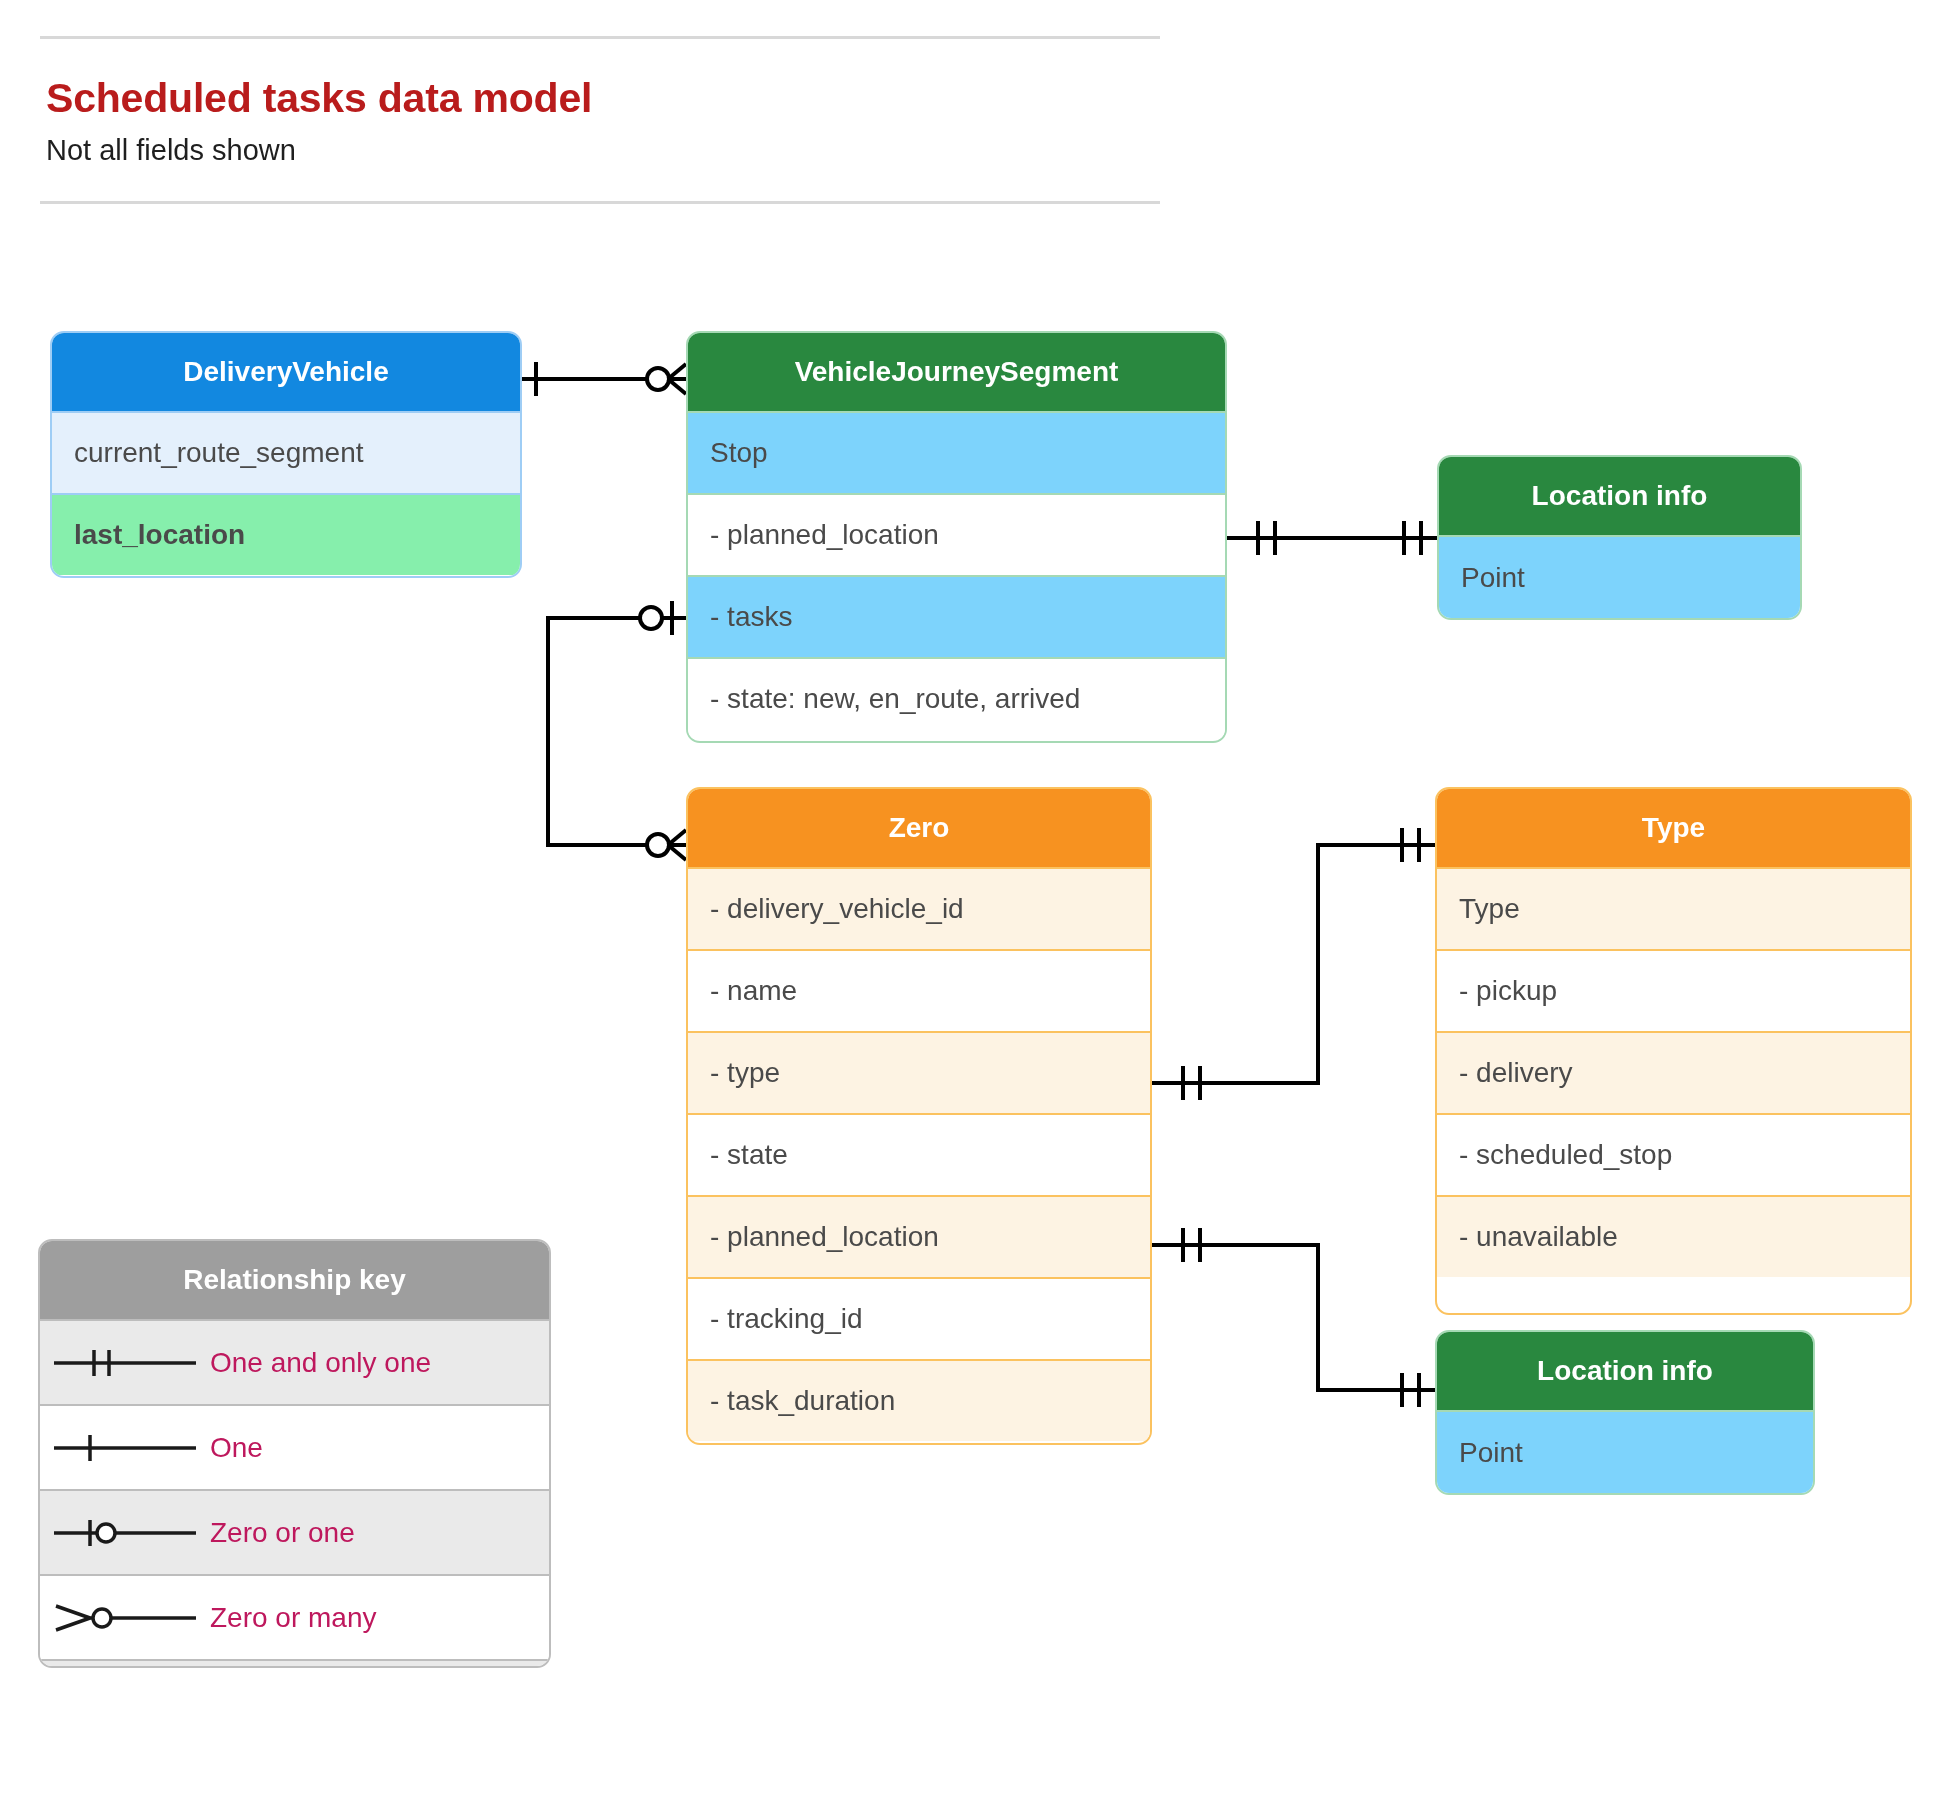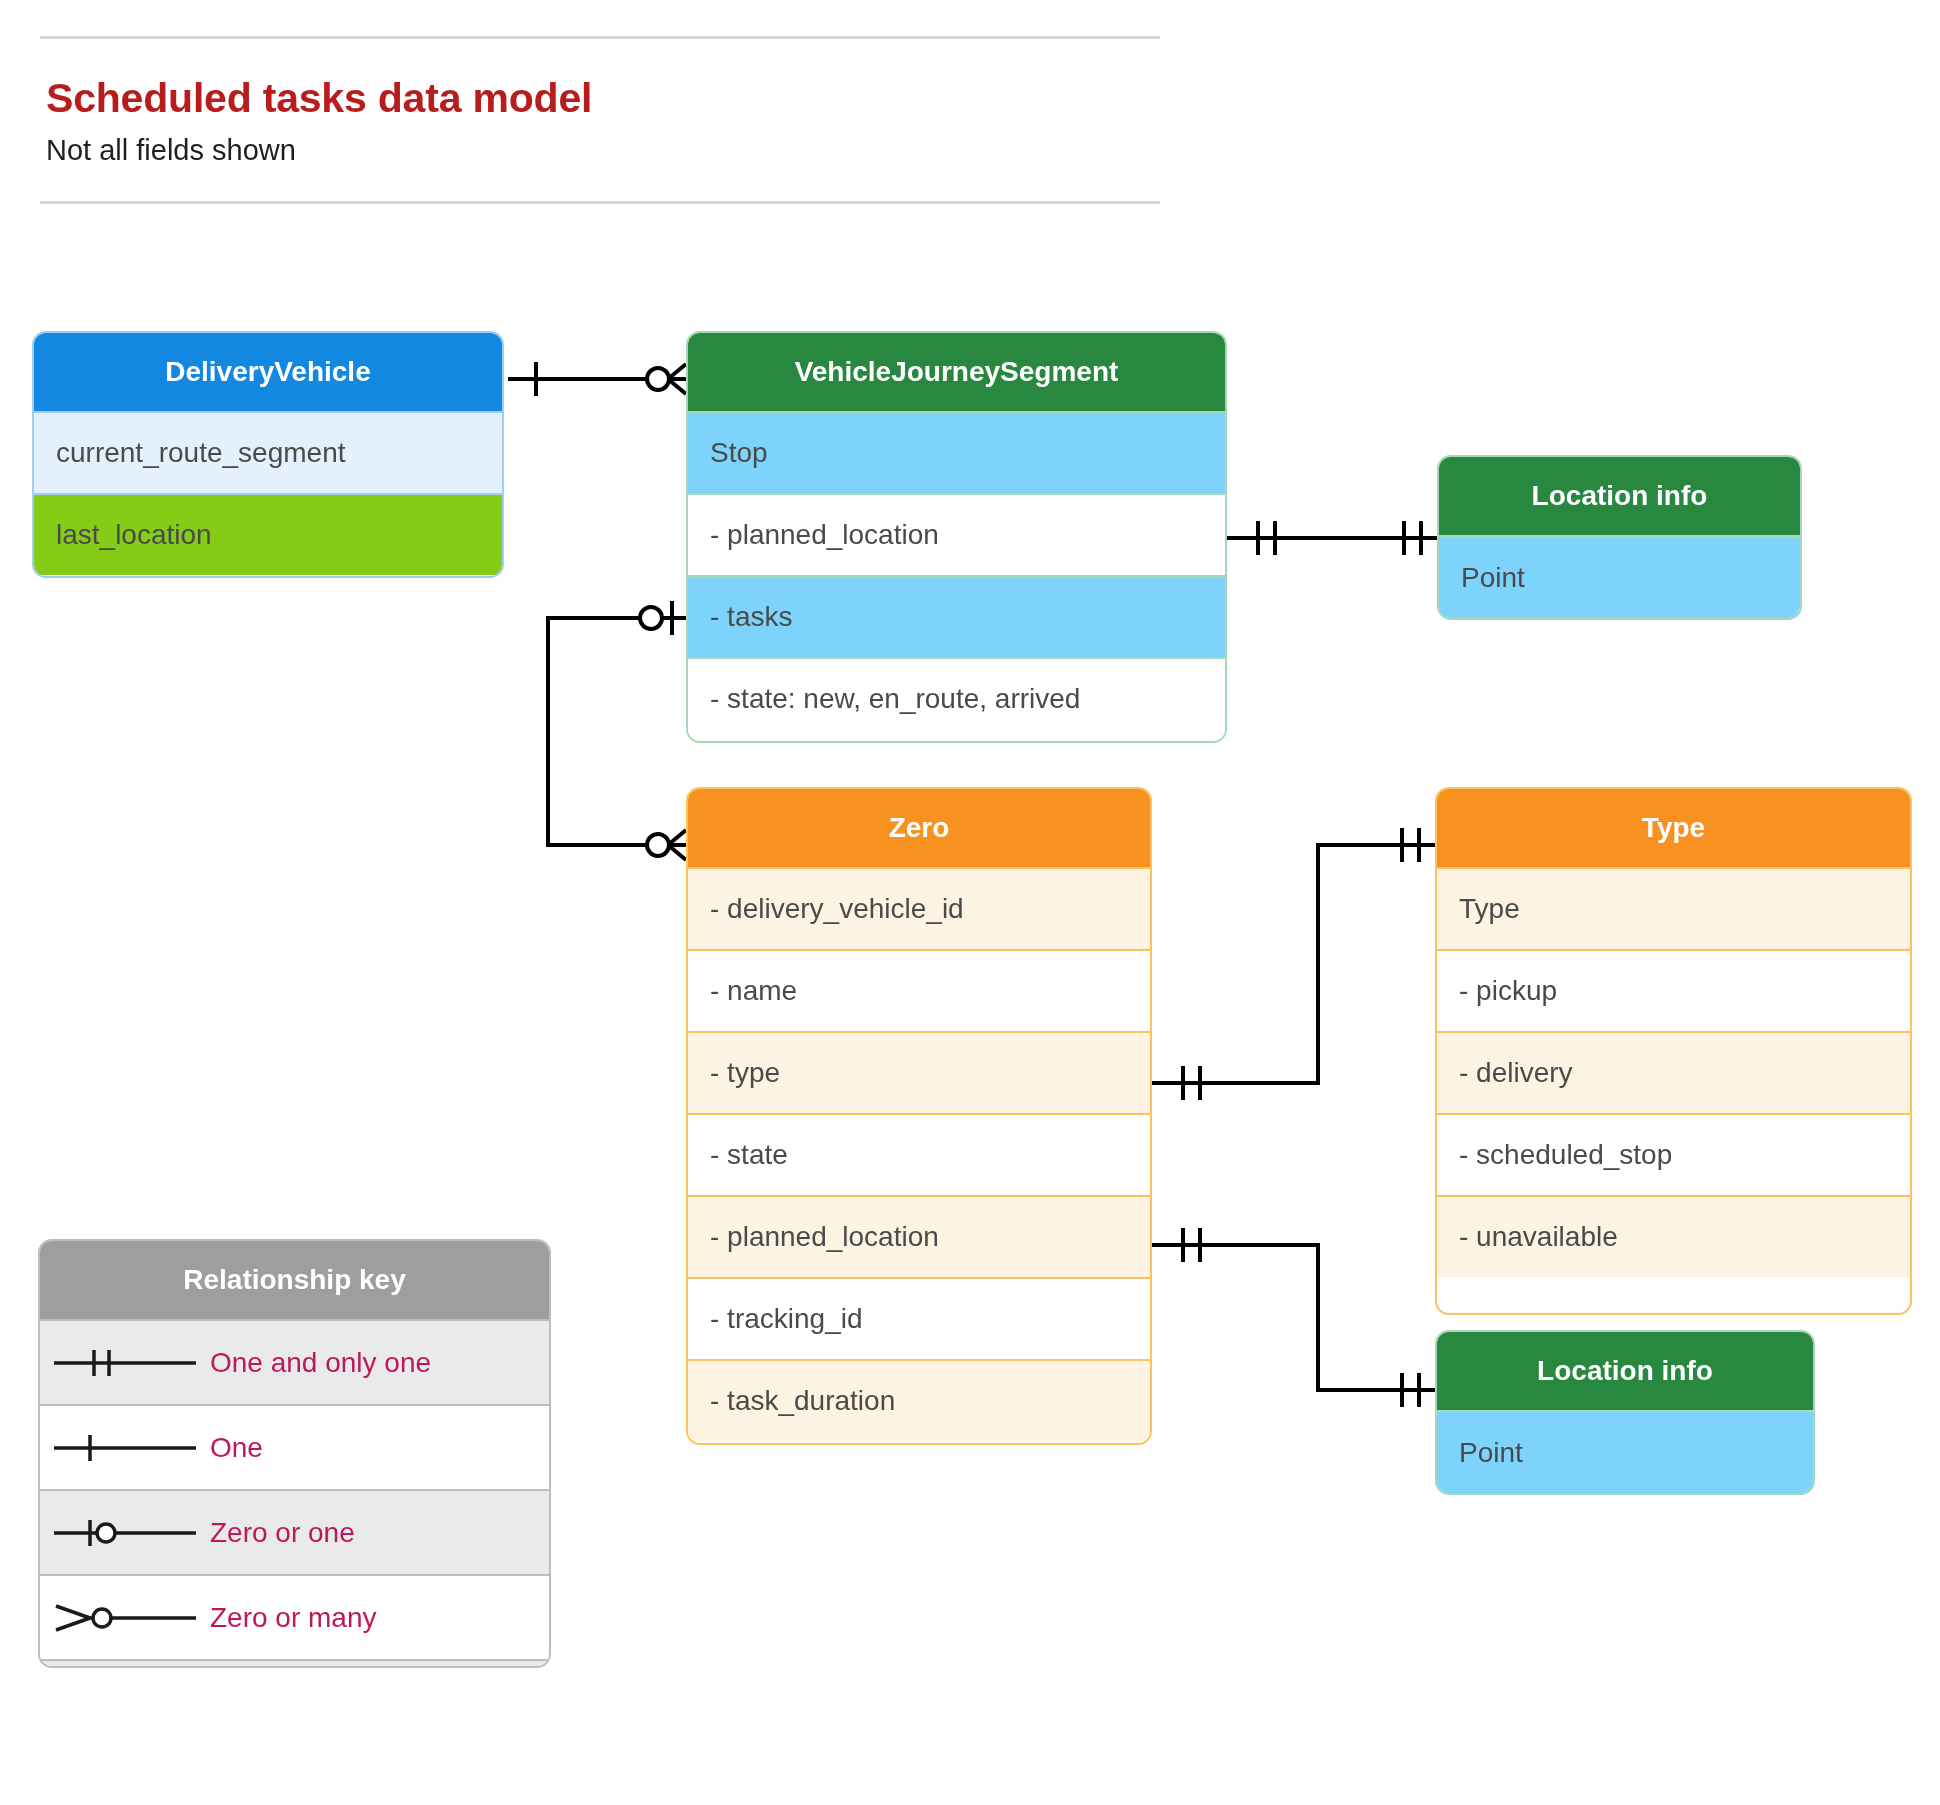--- a/index.html
+++ b/index.html
@@ -64,21 +64,21 @@
     display: flex;
     align-items: center;
     padding-left: 22px;
   }
 
   
   .theme-blue { border: 2px solid #9ecdf5; background: #ffffff; }
   .theme-blue .ehead { background: #1288e0; }
   .theme-blue .erow { border-top: 2px solid #9ecdf5; }
   .theme-blue .erow.alt { background: #e4f0fc; }
-  .theme-blue .erow.plain { background: #84cc16; }
+  .theme-blue .erow.plain { background: #86efac; font-weight: bold; }
 
   
   .theme-green { border: 2px solid #a5d9b4; background: #ffffff; }
   .theme-green .ehead { background: #29883f; }
   .theme-green .erow { border-top: 2px solid #a5d9b4; }
   .theme-green .erow.alt { background: #7dd3fc; }
   .theme-green .erow.plain { background: #ffffff; }
 
   
   .theme-orange { border: 2px solid #fbc25f; background: #ffffff; }
@@ -166,21 +166,21 @@
     <line x1="1419" y1="828" x2="1419" y2="862"></line>
 
     <path d="M 1152 1245 L 1318 1245 L 1318 1390 L 1435 1390"></path>
     <line x1="1183" y1="1228" x2="1183" y2="1262"></line>
     <line x1="1200" y1="1228" x2="1200" y2="1262"></line>
     <line x1="1402" y1="1373" x2="1402" y2="1407"></line>
     <line x1="1419" y1="1373" x2="1419" y2="1407"></line>
   </g>
 </svg>
 
-<div class="entity theme-blue" style="left:32px; top:331px; width:472px; height:247px;">
+<div class="entity theme-blue" style="left:50px; top:331px; width:472px; height:247px;">
   <div class="ehead" style="height:78px;">DeliveryVehicle</div>
   <div class="erow alt" style="height:82px;">current_route_segment</div>
   <div class="erow plain" style="height:82px;">last_location</div>
 </div>
 
 <div class="entity theme-green" style="left:686px; top:331px; width:541px; height:412px;">
   <div class="ehead" style="height:78px;">VehicleJourneySegment</div>
   <div class="erow alt" style="height:82px;">Stop</div>
   <div class="erow plain" style="height:82px;">-  planned_location</div>
   <div class="erow alt" style="height:82px;">- tasks</div>

